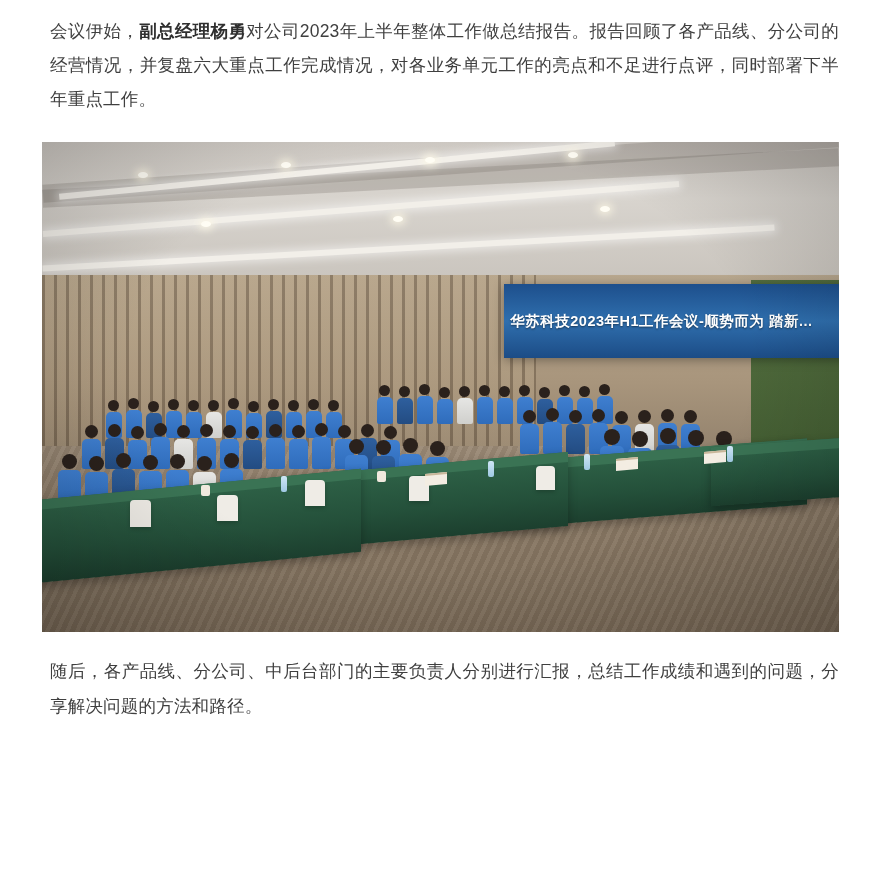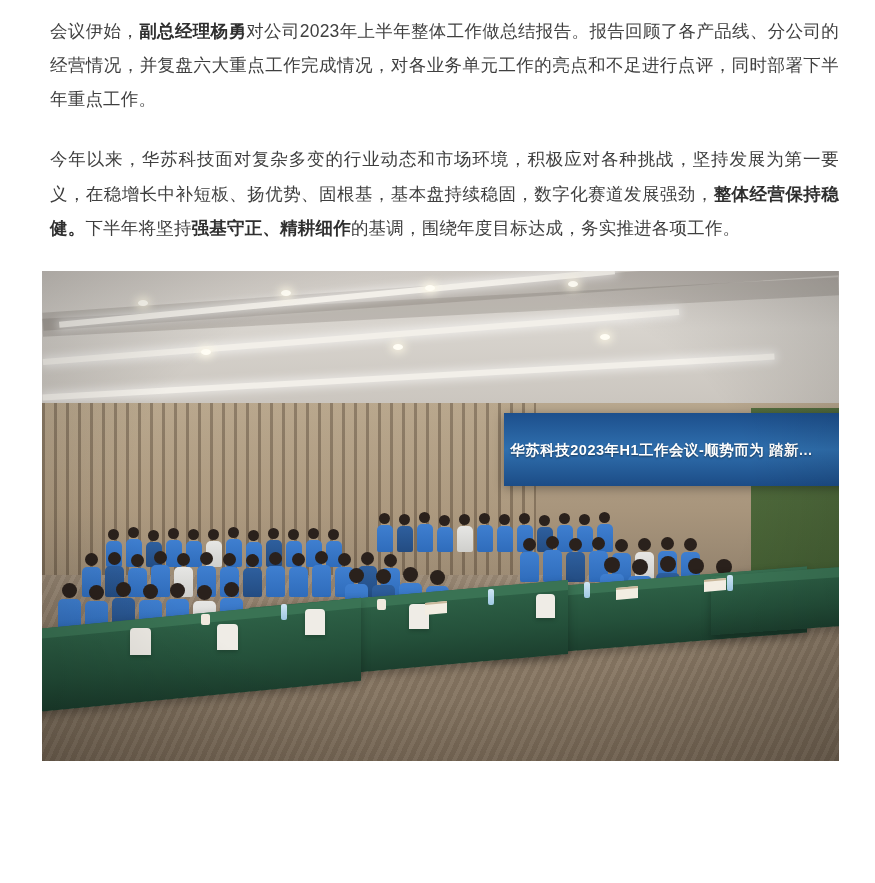--- a/index.html
+++ b/index.html
@@ -155,23 +155,20 @@
 </style>
 </head>
 <body>
 
 <div class="article">
 
   <p class="para">
     <span>会议伊始，</span><span class="b">副总经理杨勇</span><span>对公司2023年上半年整体工作做总结报告。报告回顾了各产品线、分公司的经营情况，并复盘六大重点工作完成情况，对各业务单元工作的亮点和不足进行点评，同时部署下半年重点工作。</span>
   </p>
 
-  <p class="para">
-    <span>今年以来，华苏科技面对复杂多变的行业动态和市场环境，积极应对各种挑战，坚持发展为第一要义，在稳增长中补短板、扬优势、固根基，基本盘持续稳固，数字化赛道发展强劲，</span><span class="b">整体经营保持稳健。</span><span>下半年将坚持</span><span class="b">强基守正、精耕细作</span><span>的基调，围绕年度目标达成，务实推进各项工作。</span>
-  </p>
 
   <figure class="figure">
     <div class="photo">
       <div class="ceiling">
         <div class="ceil-beam b1"></div>
         <div class="ceil-beam b2"></div>
       </div>
       <div class="ceil-strip s1"></div>
       <div class="ceil-strip s2"></div>
       <div class="ceil-strip s3"></div>
@@ -490,14 +487,17 @@
       <div class="cup" style="left:42%; top:67%;"></div>
       <div class="cup" style="left:20%; top:70%;"></div>
       <div class="nameplate" style="left:48%; top:67.5%;"></div>
       <div class="nameplate" style="left:72%; top:64.5%;"></div>
       <div class="nameplate" style="left:83%; top:63%;"></div>
 
       <div class="vignette"></div>
     </div>
   </figure>
 
+  <p class="para">
+    <span>随后，各产品线、分公司、中后台部门的主要负责人分别进行汇报，总结工作成绩和遇到的问题，分享解决问题的方法和路径。</span>
+  </p>
 
 </div>
 
 </body></html>

